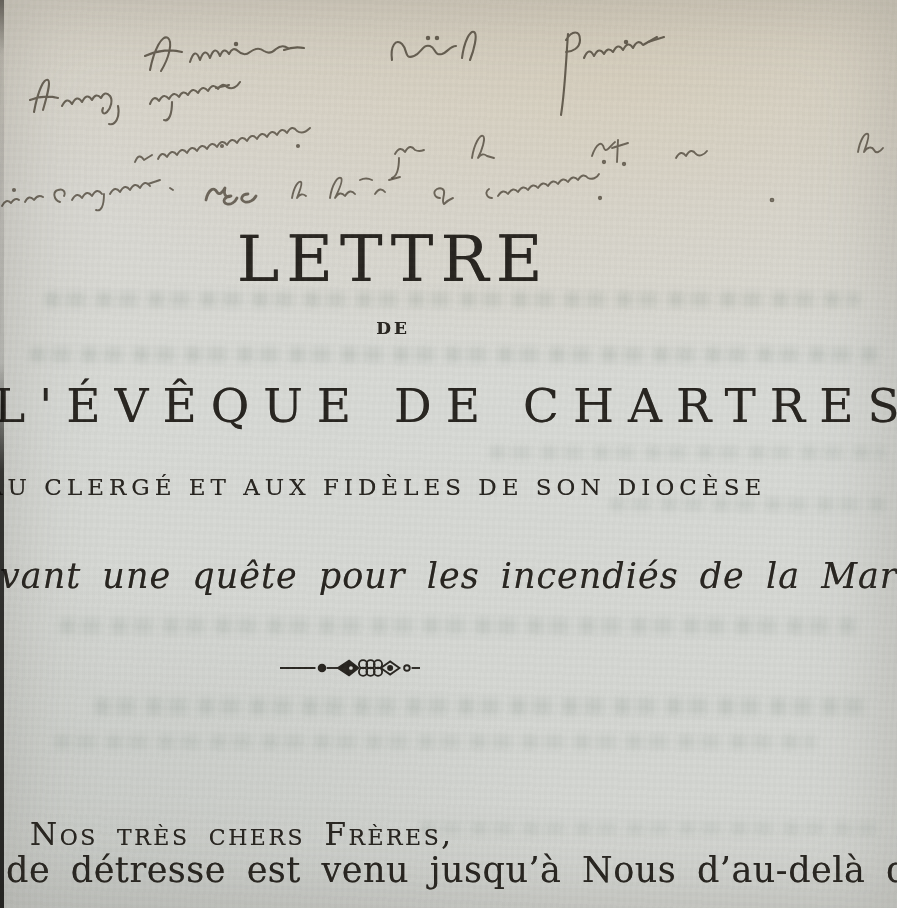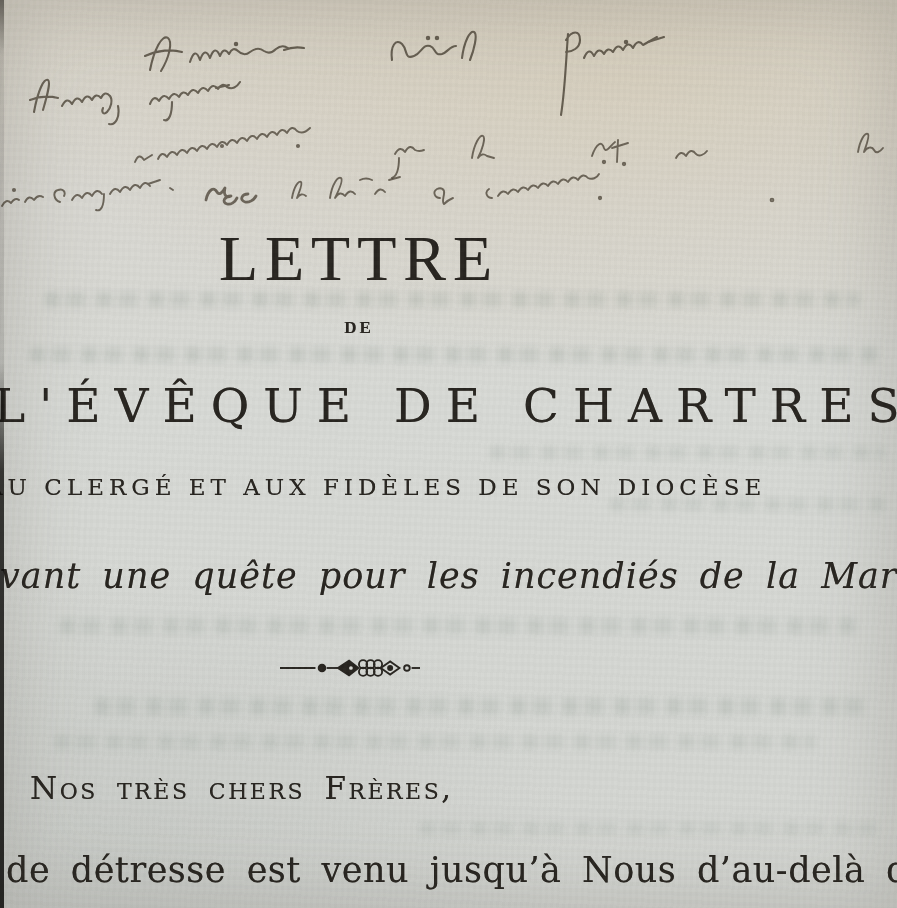--- a/index.html
+++ b/index.html
@@ -24,21 +24,21 @@
     background:repeating-linear-gradient(90deg, rgba(128,142,133,.55) 0 14px,
       rgba(128,142,133,.08) 14px 22px, rgba(128,142,133,.45) 22px 40px, rgba(128,142,133,.05) 40px 52px);}
   .ink{position:absolute;color:#26231e;text-shadow:0 0 .6px rgba(45,40,34,.55);white-space:nowrap;}
   .t-title{font-size:64px;letter-spacing:7px;font-weight:400;}
   .t-de{font-size:17px;letter-spacing:3px;font-weight:700;text-align:right;}
   .t-author{font-size:47px;letter-spacing:14px;}
   .t-addr{font-size:23px;letter-spacing:5px;font-weight:500;}
   .t-subject{font-size:35px;font-style:italic;letter-spacing:1px;word-spacing:9px;}
   .t-salut{font-size:31px;font-variant:small-caps;letter-spacing:2.5px;word-spacing:7px;}
   .t-body{font-size:35px;word-spacing:9px;letter-spacing:.5px;}
-  .centered{left:359px;transform:translateX(-50%);font-family:Liberation Serif, serif;}
+  .centered{left:393px;transform:translateX(-50%);}
   svg{position:absolute;overflow:visible;}
   .hand path, .hand circle{stroke:#4c4437;fill:none;stroke-linecap:round;stroke-linejoin:round;}
 </style>
 </head>
 <body>
 
 <div class="page">
 
   <div class="ghost" style="left:45px;top:292px;width:815px;height:15px"></div>
   <div class="ghost" style="left:30px;top:347px;width:850px;height:15px"></div>
@@ -126,19 +126,19 @@
       <circle cx="89" cy="20" r="4.4"></circle>
         <circle cx="97" cy="20" r="4.4"></circle>
         <circle cx="105" cy="20" r="4.4"></circle>
       <path d="M108,16 L118,9 L128,16 L118,23 Z"></path>
       <circle cx="118" cy="16" r="2.2" fill="#26231e"></circle>
       <circle cx="136" cy="16" r="3"></circle>
       <line x1="141" y1="16" x2="150" y2="16"></line>
     </g>
   </svg>
 
-  <div class="ink t-salut" style="left:30px;top:770px">Nos très chers Frères,</div>
+  <div class="ink t-salut" style="left:30px;top:816px">Nos très chers Frères,</div>
 
   <div class="ink t-body" style="left:6px;top:850px">de détresse est venu jusqu’à Nous d’au-delà des</div>
 
   <div class="grain"></div>
   <div class="edge-left"></div>
 </div>
 
 </body></html>

